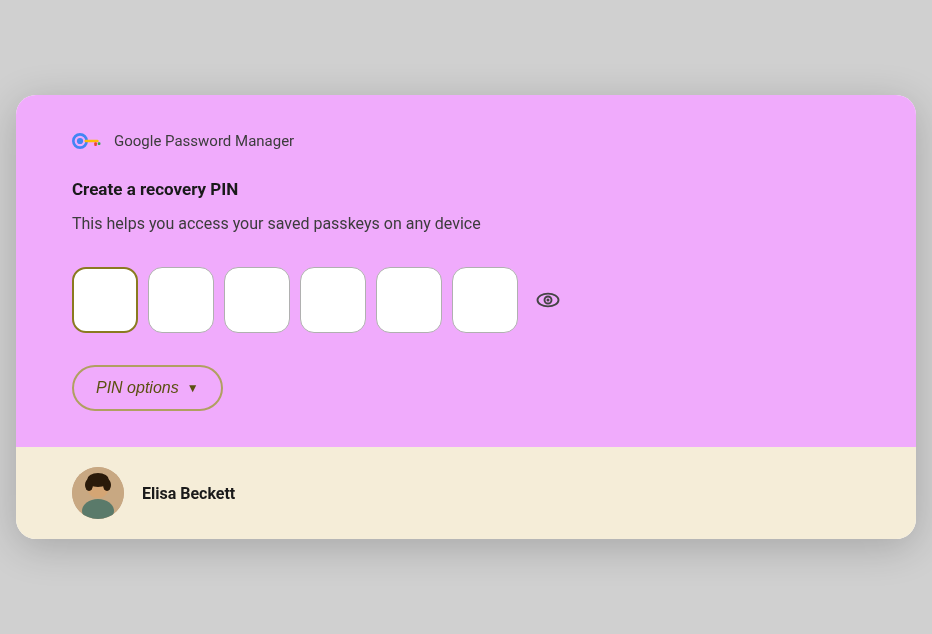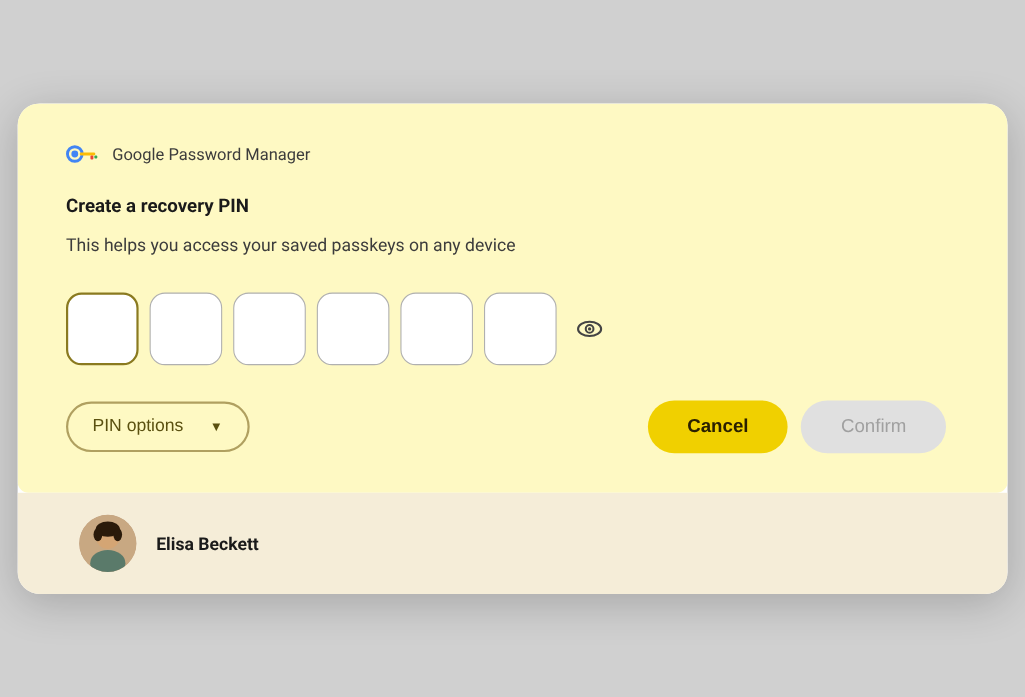--- a/index.html
+++ b/index.html
@@ -32,23 +32,22 @@
     .dialog {
       width: 900px;
       background: #ffffff;
       border-radius: 20px;
       box-shadow: 0 8px 40px rgba(0,0,0,0.2);
       overflow: hidden;
       position: relative;
     }
 
     .dialog-body {
-      padding: 36px 56px 36px 44px;
-      background: #fef9c3;
-      border-radius: 10px;
+      padding: 36px 56px 36px 56px;
+      background: #f0abfc;
     }
 
     .header-row {
       display: flex;
       align-items: center;
       gap: 10px;
       margin-bottom: 28px;
     }
 
     .logo-icon {
@@ -122,29 +121,30 @@
 
     .actions-row {
       display: flex;
       align-items: center;
       justify-content: space-between;
     }
 
     .pin-options-btn {
       display: flex;
       align-items: center;
-      gap: 24px;
+      gap: 8px;
       padding: 12px 22px;
       border: 2px solid #b0a060;
       border-radius: 50px;
       background: transparent;
       font-size: 16px;
       font-weight: 500;
       color: #5a5010;
       cursor: pointer;
+      font-style: italic;
     }
 
     .pin-options-btn .chevron {
       font-size: 12px;
       color: #5a5010;
     }
 
     .right-btns {
       display: flex;
       gap: 12px;
@@ -256,24 +256,20 @@
           </svg>
         </div>
       </div>
 
       <div class="actions-row">
         <button class="pin-options-btn">
           <span>PIN options</span>
           <span class="chevron">▼</span>
         </button>
 
-        <div class="right-btns">
-          <button class="cancel-btn">Cancel</button>
-          <button class="confirm-btn" disabled="">Confirm</button>
-        </div>
       </div>
 
     </div>
 
     <div class="account-footer">
       <div class="avatar">
 
         <svg viewBox="0 0 52 52" xmlns="http://www.w3.org/2000/svg">
           <circle cx="26" cy="26" r="26" fill="#c8a882"></circle>
 

